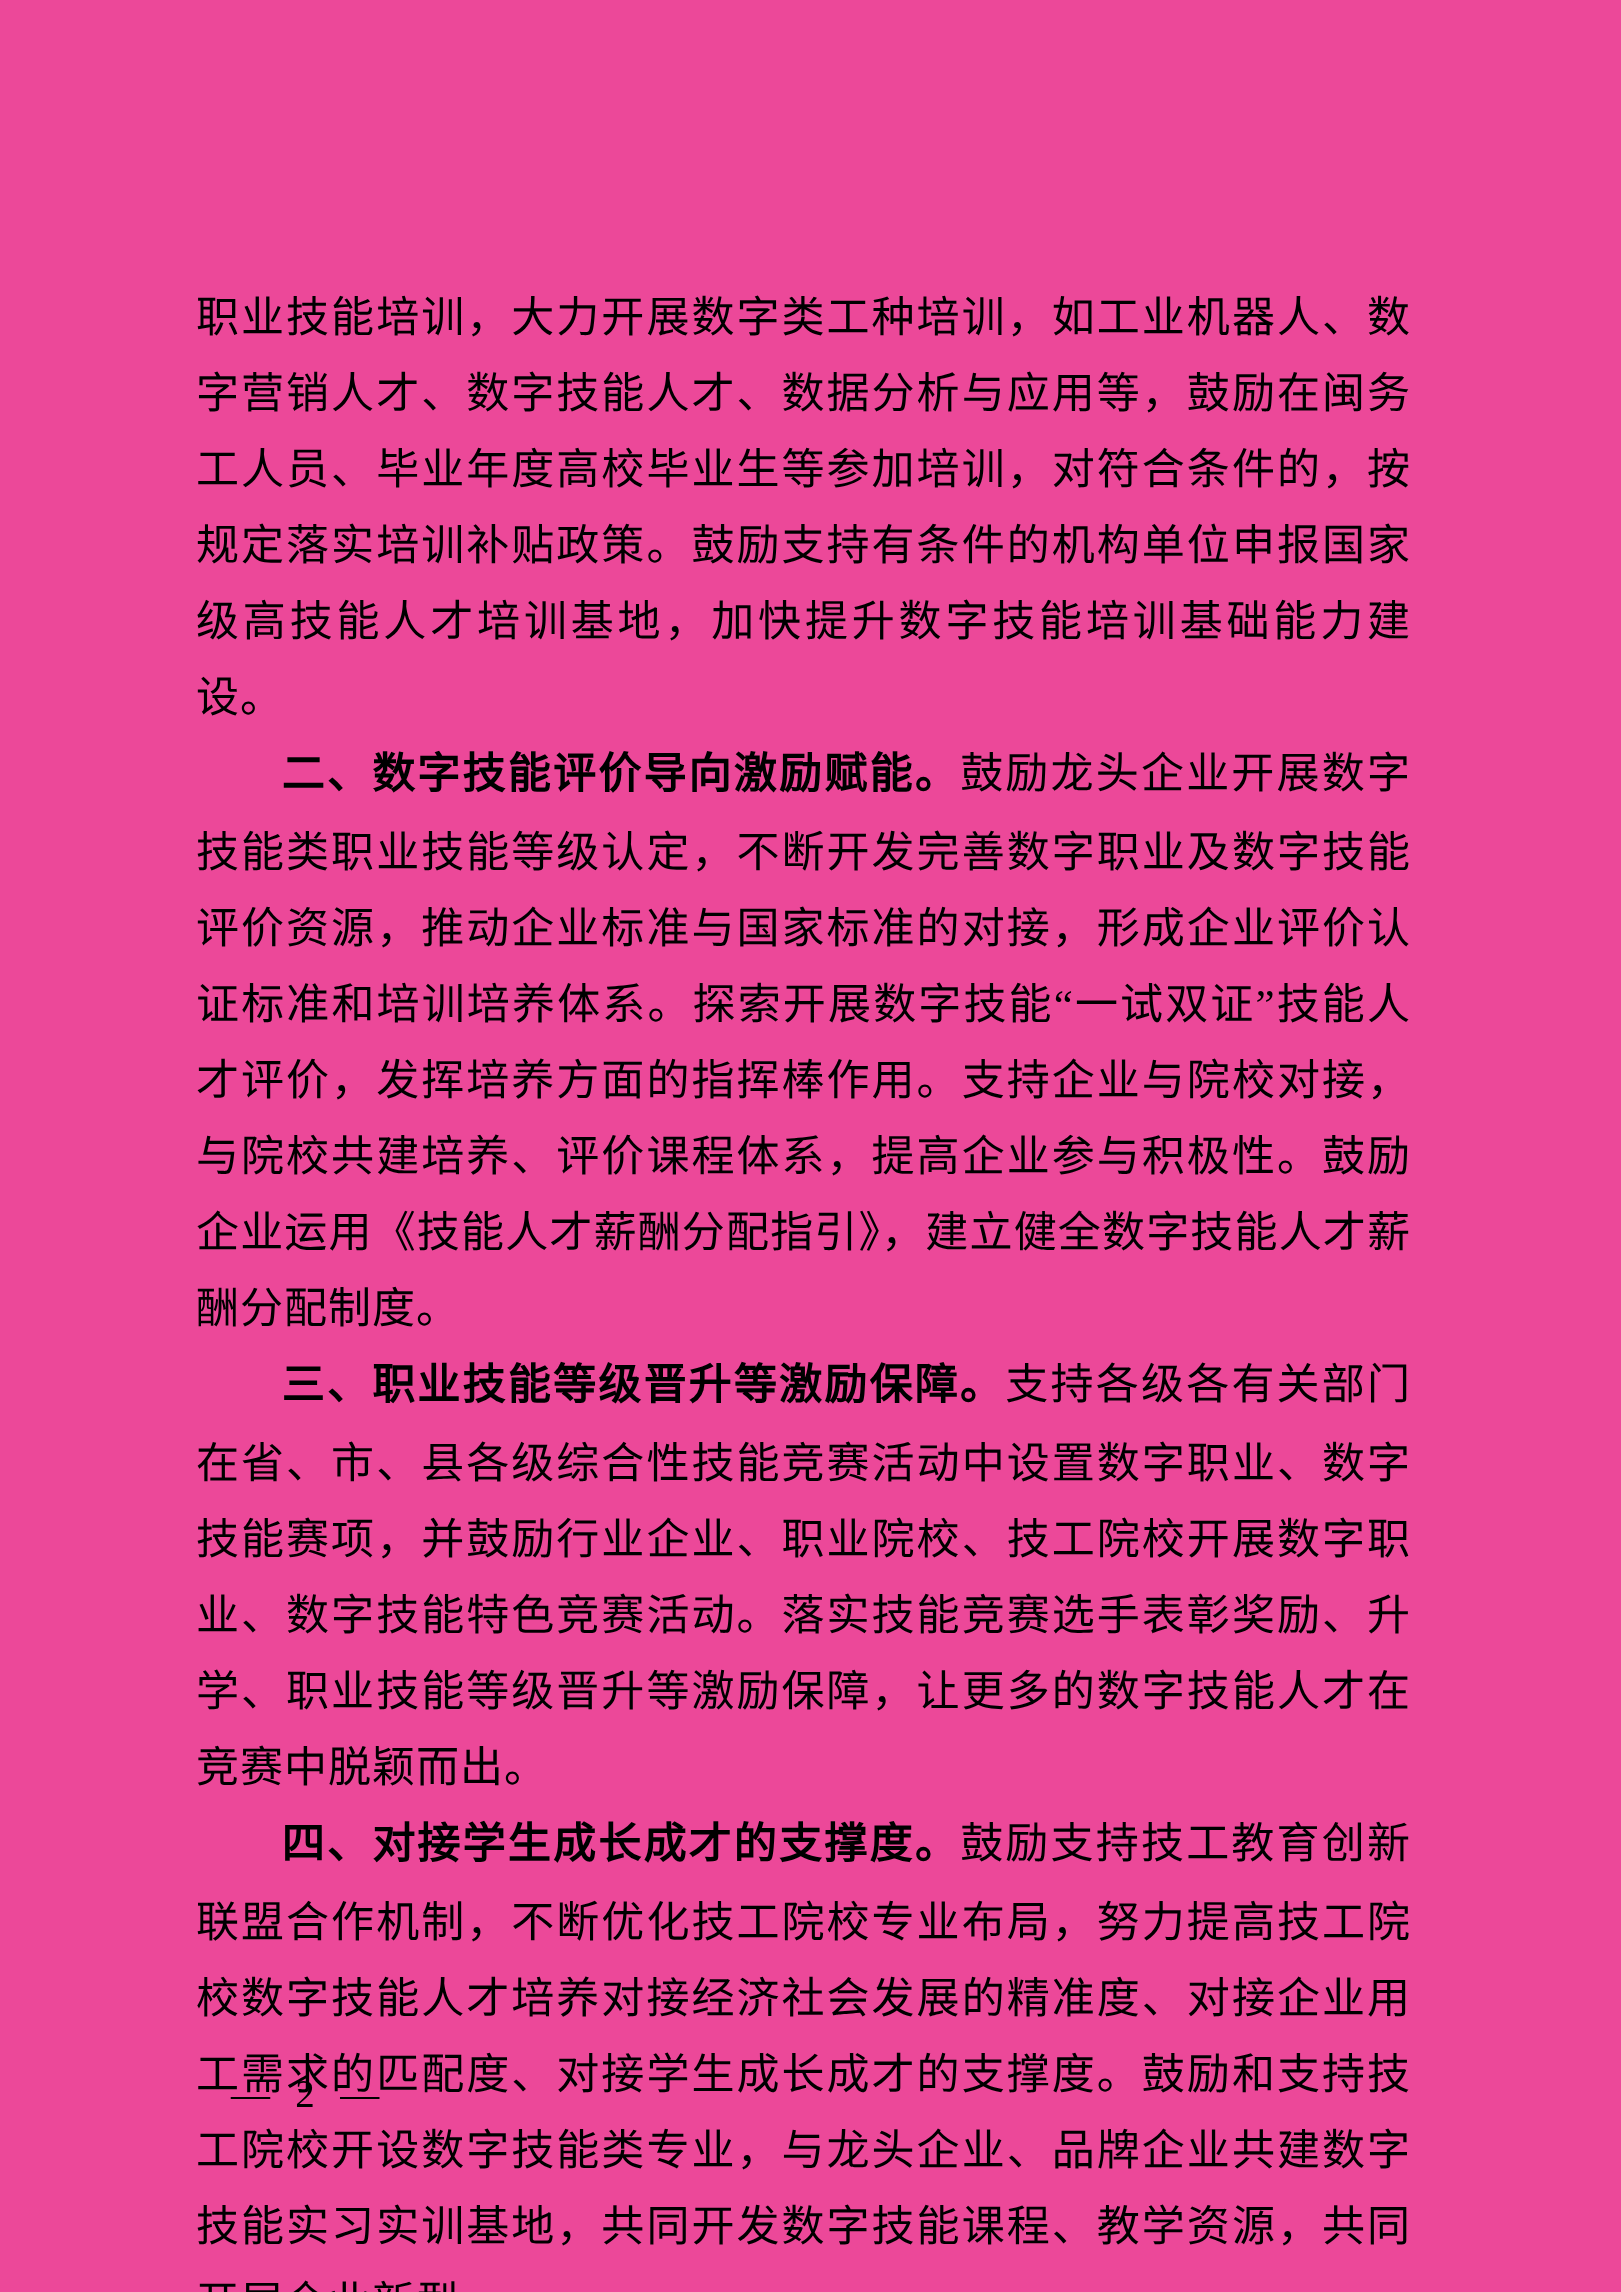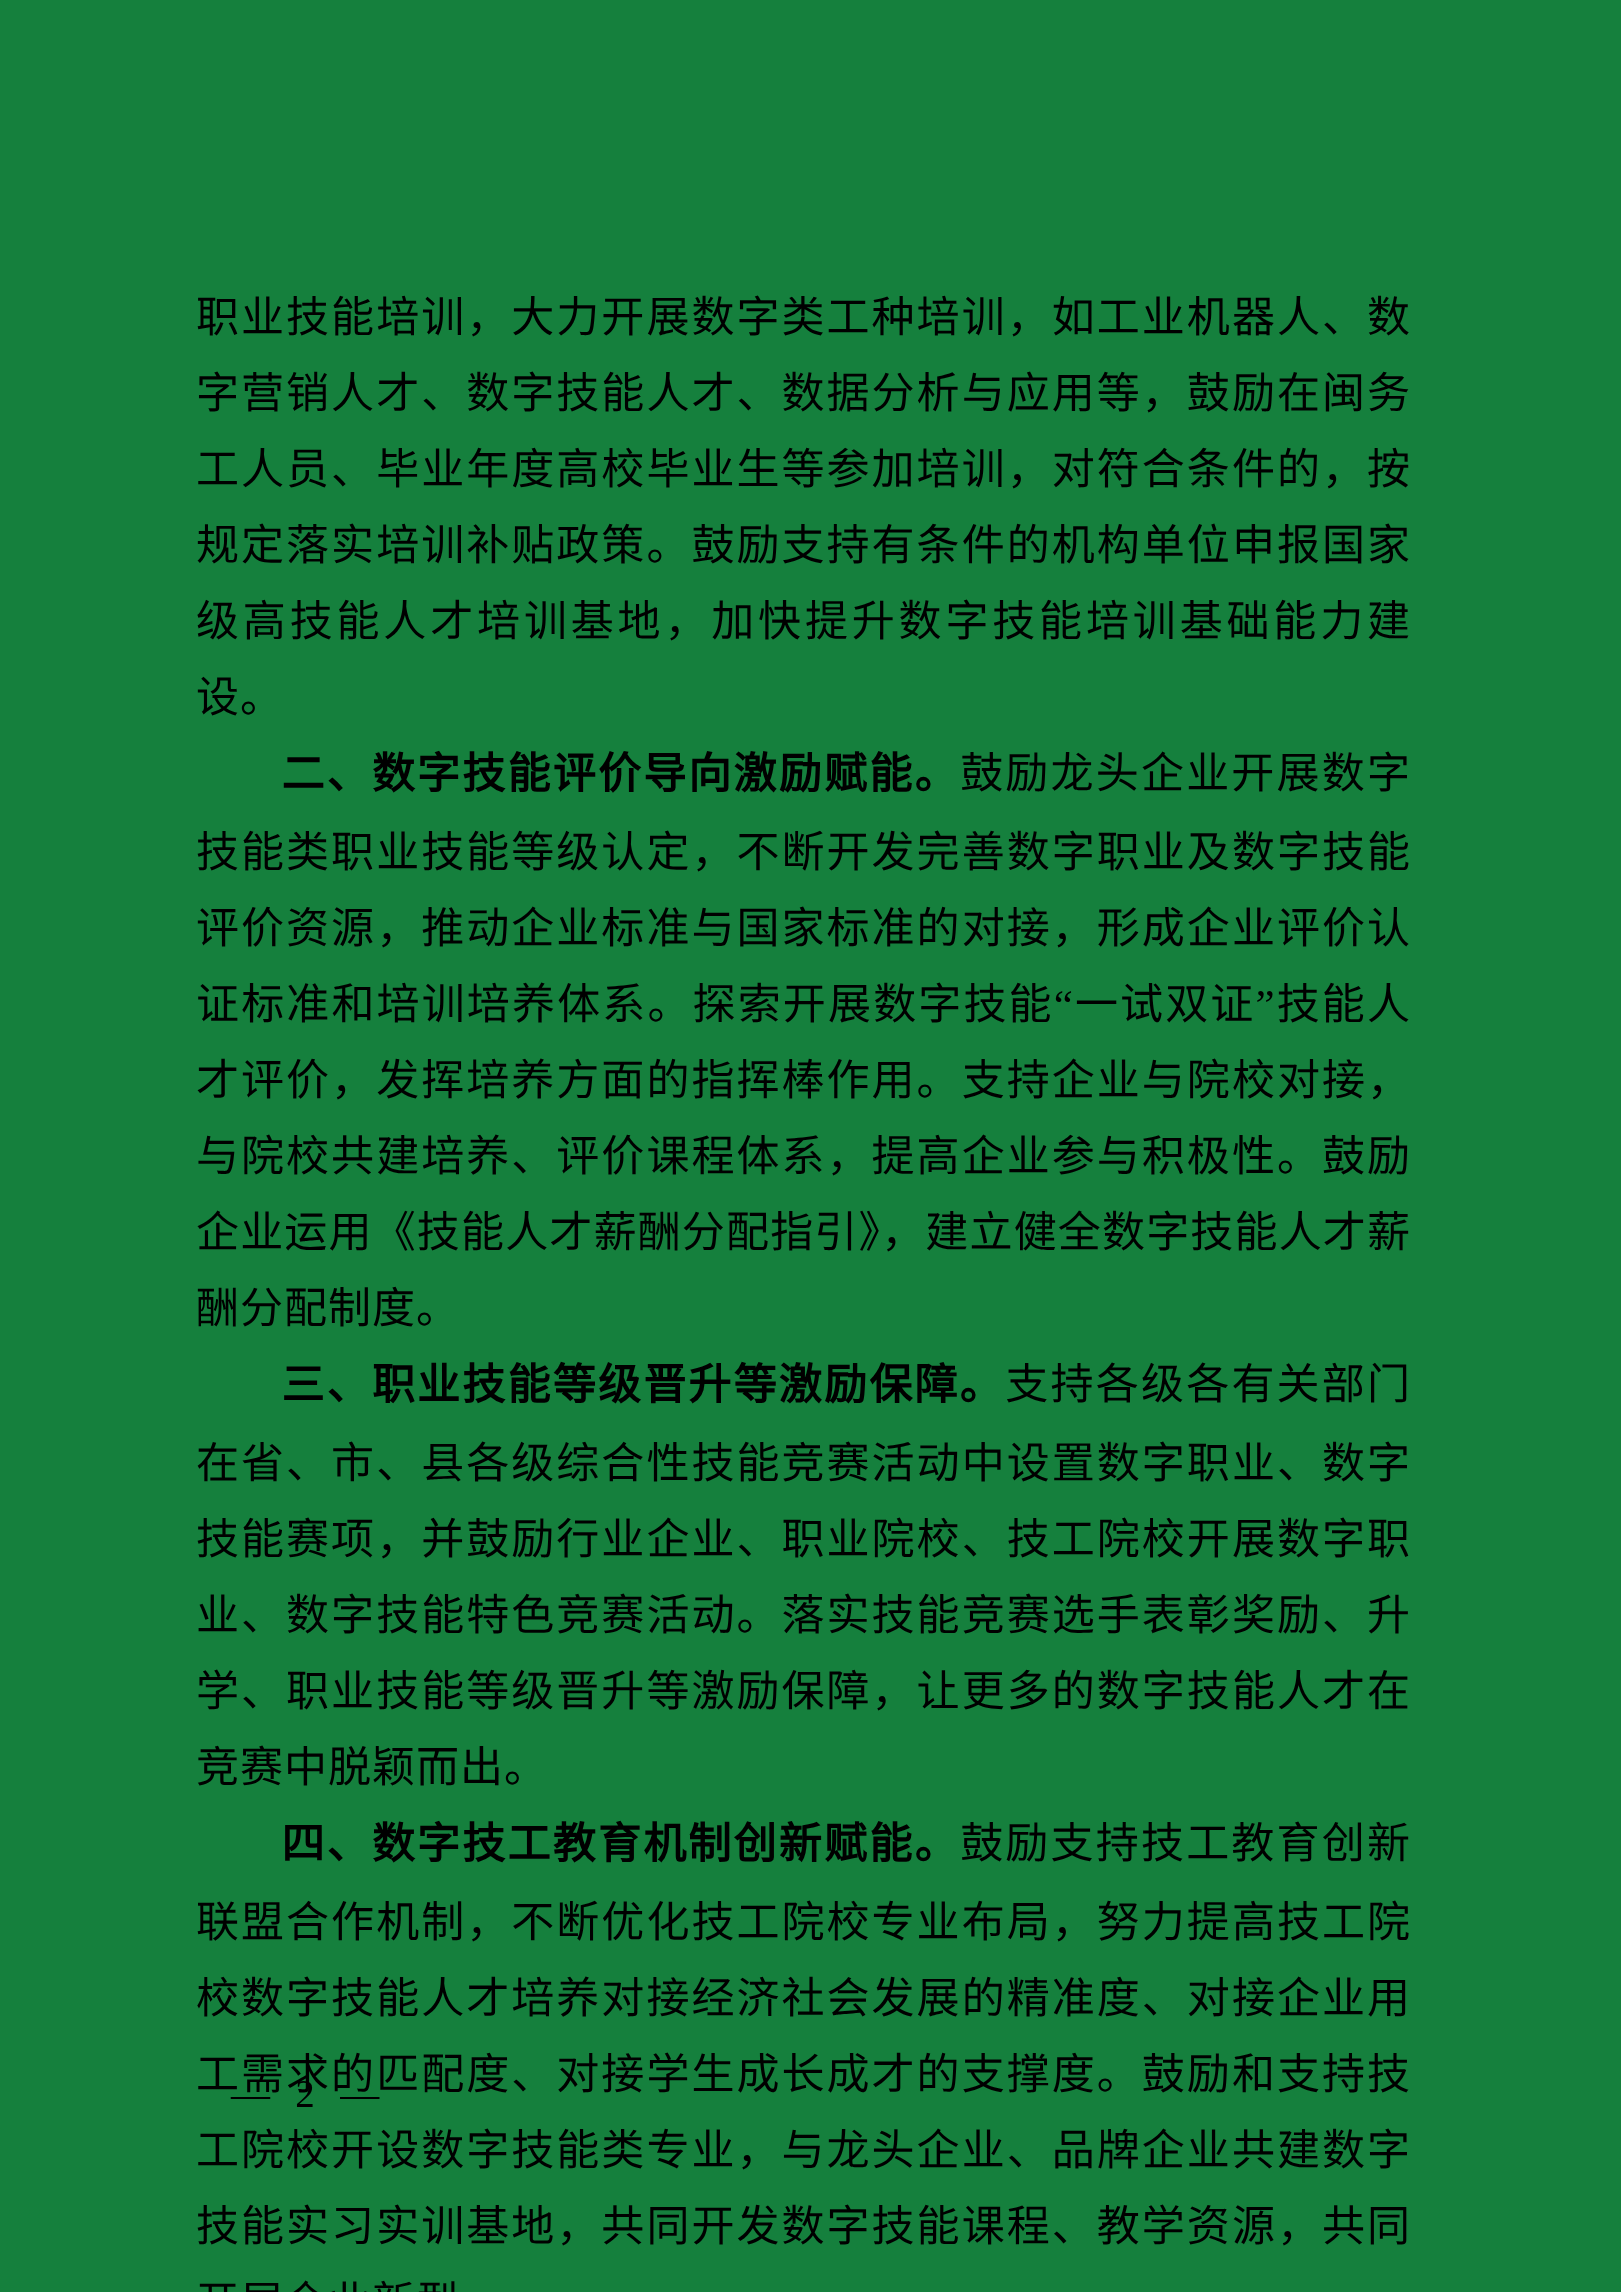--- a/index.html
+++ b/index.html
@@ -4,21 +4,21 @@
 <style>
   html, body {
     margin: 0;
     padding: 0;
     background: #ffffff;
   }
   .page {
     position: relative;
     width: 1621px;
     height: 2293px;
-    background: #15803d;
+    background: #ec4899;
     overflow: hidden;
     color: #000000;
     font-family: "Liberation Serif", serif;
   }
   .text-block {
     position: absolute;
     left: 196px;
     top: 280px;
     width: 1215px;
     font-size: 43px;
@@ -56,20 +56,20 @@
 <div class="page">
 
   <div class="text-block">
 
     <p><span class="para-text">职业技能培训，大力开展数字类工种培训，如工业机器人、数字营销人才、数字技能人才、数据分析与应用等，鼓励在闽务工人员、毕业年度高校毕业生等参加培训，对符合条件的，按规定落实培训补贴政策。鼓励支持有条件的机构单位申报国家级高技能人才培训基地，加快提升数字技能培训基础能力建设。</span></p>
 
     <p class="indented"><span class="para-lead">二、数字技能评价导向激励赋能。</span><span class="para-text">鼓励龙头企业开展数字技能类职业技能等级认定，不断开发完善数字职业及数字技能评价资源，推动企业标准与国家标准的对接，形成企业评价认证标准和培训培养体系。探索开展数字技能“一试双证”技能人才评价，发挥培养方面的指挥棒作用。支持企业与院校对接，与院校共建培养、评价课程体系，提高企业参与积极性。鼓励企业运用《技能人才薪酬分配指引》，建立健全数字技能人才薪酬分配制度。</span></p>
 
     <p class="indented"><span class="para-lead">三、职业技能等级晋升等激励保障。</span><span class="para-text">支持各级各有关部门在省、市、县各级综合性技能竞赛活动中设置数字职业、数字技能赛项，并鼓励行业企业、职业院校、技工院校开展数字职业、数字技能特色竞赛活动。落实技能竞赛选手表彰奖励、升学、职业技能等级晋升等激励保障，让更多的数字技能人才在竞赛中脱颖而出。</span></p>
 
-    <p class="indented"><span class="para-lead">四、数字技工教育机制创新赋能。</span><span class="para-text">鼓励支持技工教育创新联盟合作机制，不断优化技工院校专业布局，努力提高技工院校数字技能人才培养对接经济社会发展的精准度、对接企业用工需求的匹配度、对接学生成长成才的支撑度。鼓励和支持技工院校开设数字技能类专业，与龙头企业、品牌企业共建数字技能实习实训基地，共同开发数字技能课程、教学资源，共同开展企业新型</span></p>
+    <p class="indented"><span class="para-lead">四、对接学生成长成才的支撑度。</span><span class="para-text">鼓励支持技工教育创新联盟合作机制，不断优化技工院校专业布局，努力提高技工院校数字技能人才培养对接经济社会发展的精准度、对接企业用工需求的匹配度、对接学生成长成才的支撑度。鼓励和支持技工院校开设数字技能类专业，与龙头企业、品牌企业共建数字技能实习实训基地，共同开发数字技能课程、教学资源，共同开展企业新型</span></p>
 
   </div>
 
   <div class="page-number">— 2 —</div>
 
 </div>
 
 
 </body></html>

